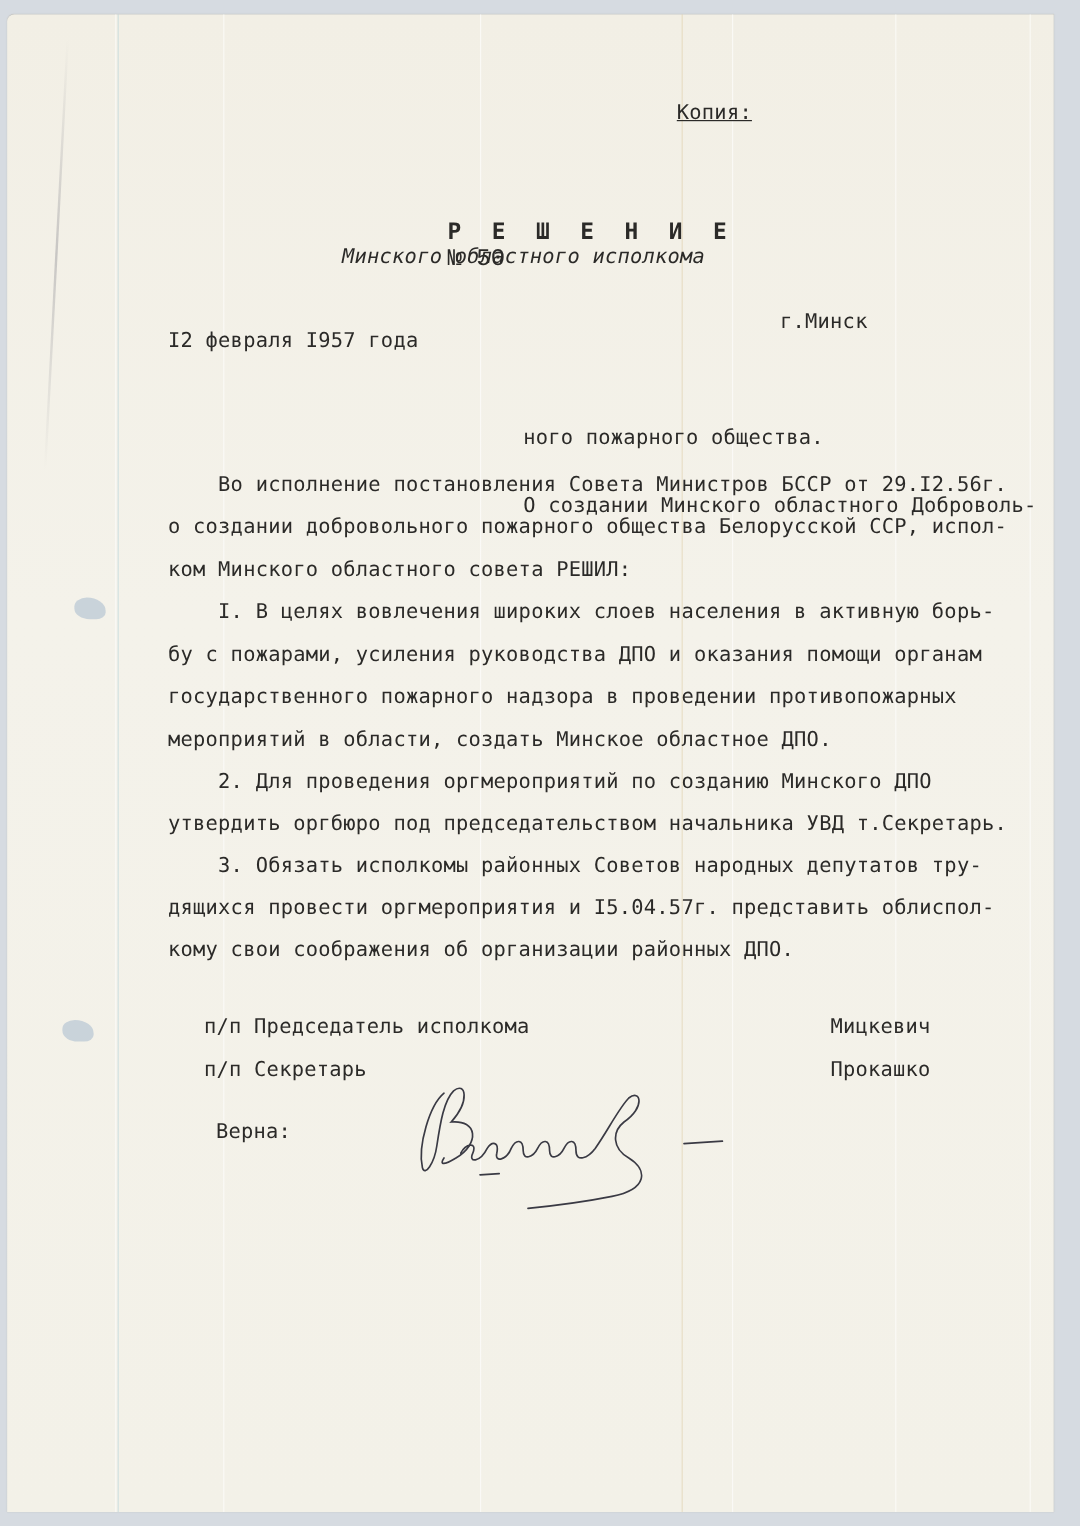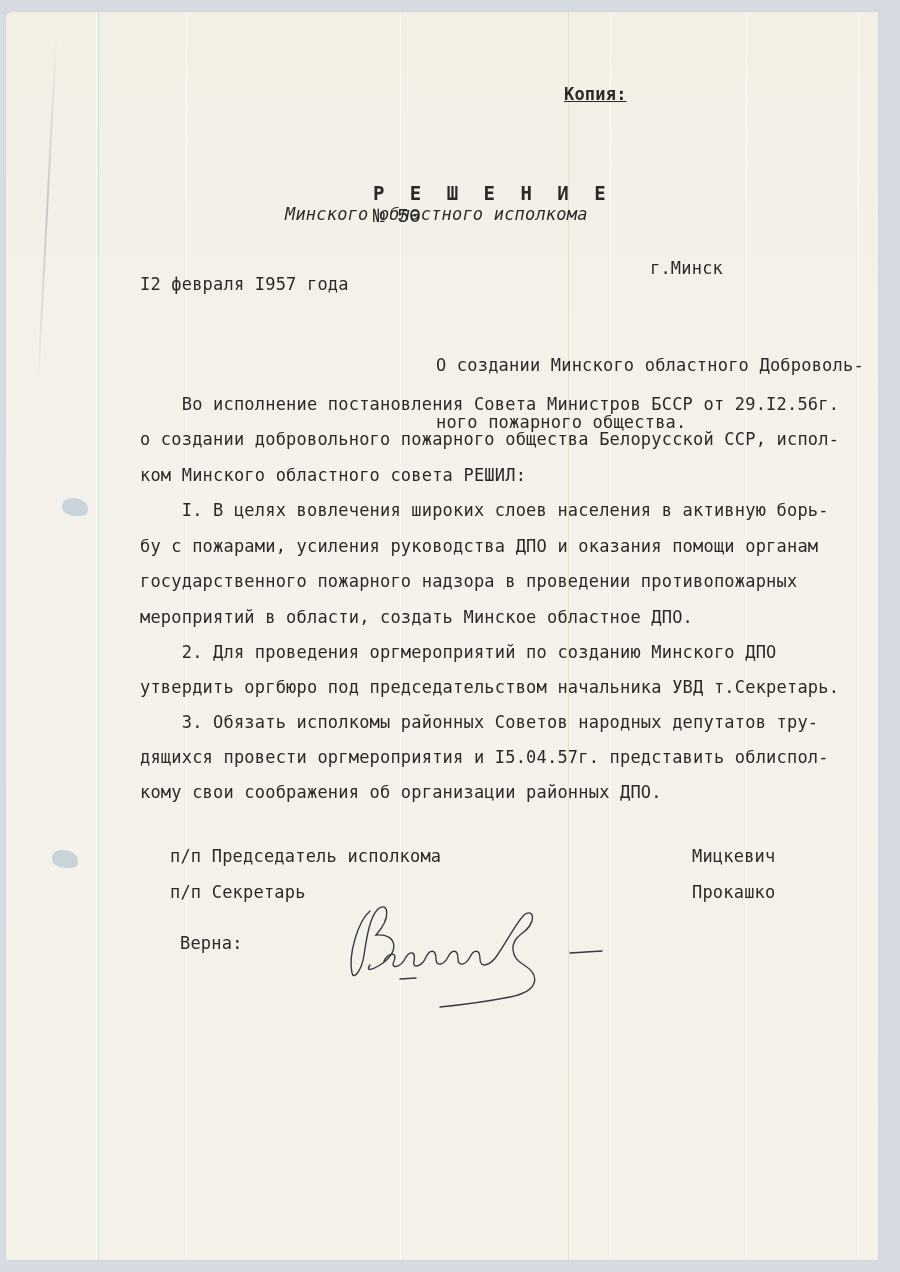--- a/index.html
+++ b/index.html
@@ -16,21 +16,21 @@
   .vline { position: absolute; top: 0; bottom: 0; width: 1px; background: rgba(255,255,255,0.6); }
   .vline.blue { background: rgba(170,205,215,0.45); }
   .vline.tan { background: rgba(220,200,160,0.45); }
   .fold { position: absolute; left: 40px; top: 20px; width: 2px; height: 360px;
           background: linear-gradient(180deg, rgba(120,120,130,0.0), rgba(120,120,130,0.35), rgba(120,120,130,0.0)); transform: rotate(3deg); }
   .hole { position: absolute; width: 26px; height: 18px; background: #c9d3da; border-radius: 40% 60% 30% 50%; }
   .t {
     position: absolute; font-family: "DejaVu Sans Mono", "Liberation Mono", monospace;
     color: #2b2a28; font-size: 17px; white-space: pre; letter-spacing: 0.2px;
   }
-  .copy { left: 564px; top: 84px; text-decoration: underline; font-weight: bold; }
+  .copy { left: 564px; top: 84px; text-decoration: underline; font-weight: normal; }
   .title { left: 336px; top: 160px; font-size: 19px; font-weight: bold; letter-spacing: 7px; }
   .title .num { letter-spacing: 0; font-weight: normal; font-family: Liberation Mono, monospace; font-size: 20px; }
   .subtitle { left: 285px; top: 204px; font-style: italic; }
   .date { left: 140px; top: 258px; margin-top: 16px; }
   .city { left: 650px; top: 258px; }
   .subject { left: 436px; top: 318px; line-height: 19px; }
   .body-line { left: 140px; }
   .sig-row { left: 170px; }
   .sig-name { left: 692px; }
   .verna { left: 180px; top: 933px; }
@@ -59,22 +59,22 @@
   <span>Р Е Ш Е Н И Е</span>
   <span class="num">№ 50</span>
 </div>
 
 <div class="t subtitle">Минского областного исполкома</div>
 
 <div class="t date">I2 февраля I957 года</div>
 <div class="t city">г.Минск</div>
 
 <div class="t subject">
+  <div>ного пожарного общества.</div>
   <div>О создании Минского областного Доброволь-</div>
-  <div>ного пожарного общества.</div>
 </div>
 
 <div class="t body-line" style="top:394px">    Во исполнение постановления Совета Министров БССР от 29.I2.56г.</div>
 <div class="t body-line" style="top:429px">о создании добровольного пожарного общества Белорусской ССР, испол-</div>
 <div class="t body-line" style="top:465px">ком Минского областного совета РЕШИЛ:</div>
 <div class="t body-line" style="top:500px">    I. В целях вовлечения широких слоев населения в активную борь-</div>
 <div class="t body-line" style="top:536px">бу с пожарами, усиления руководства ДПО и оказания помощи органам</div>
 <div class="t body-line" style="top:571px">государственного пожарного надзора в проведении противопожарных</div>
 <div class="t body-line" style="top:607px">мероприятий в области, создать Минское областное ДПО.</div>
 <div class="t body-line" style="top:642px">    2. Для проведения оргмероприятий по созданию Минского ДПО</div>

